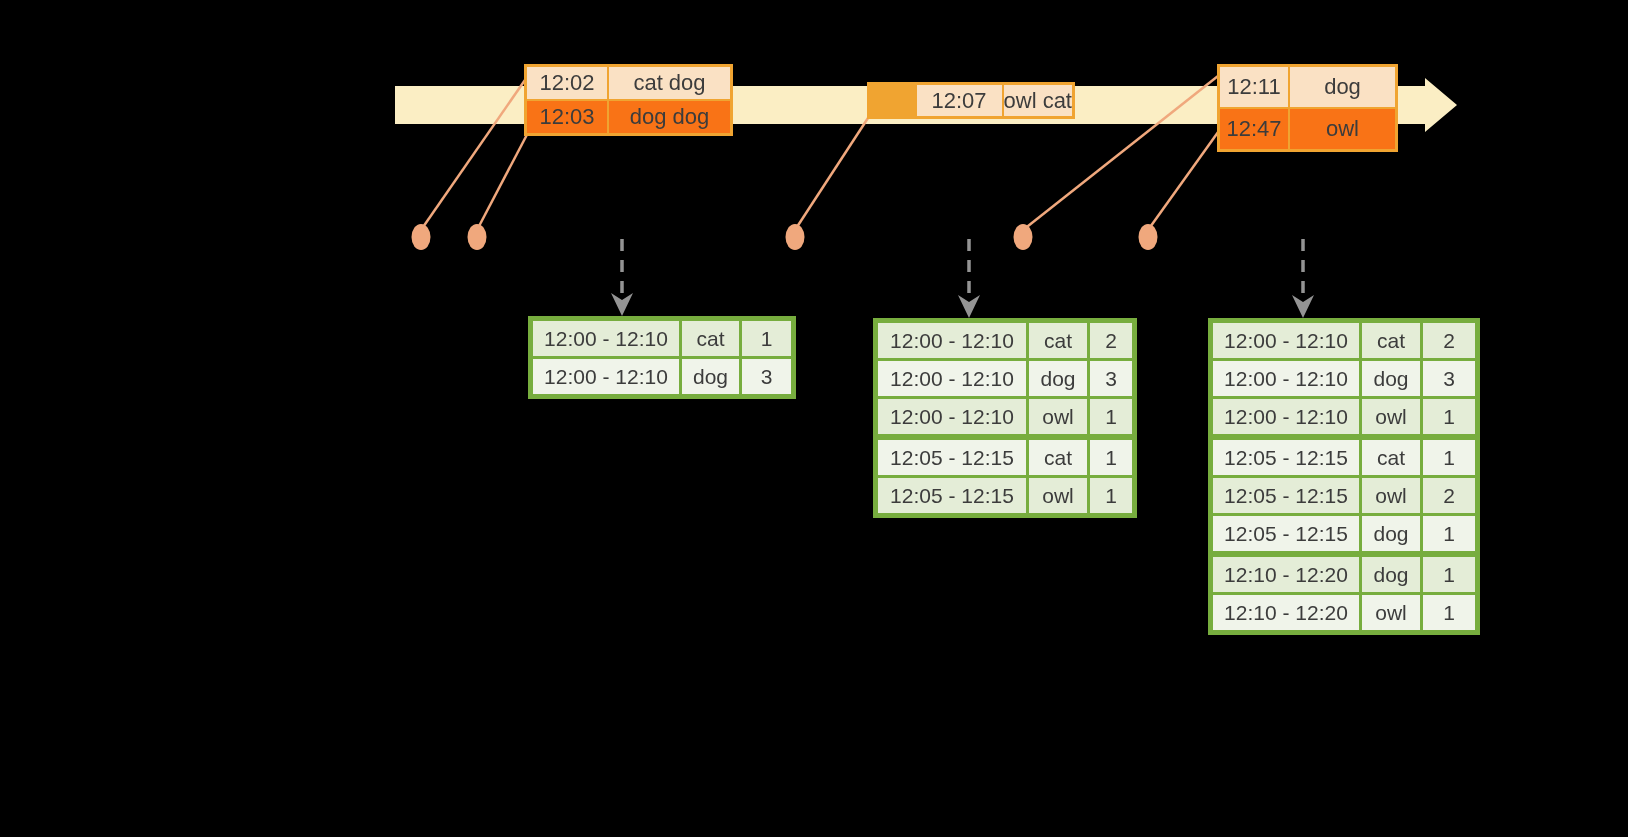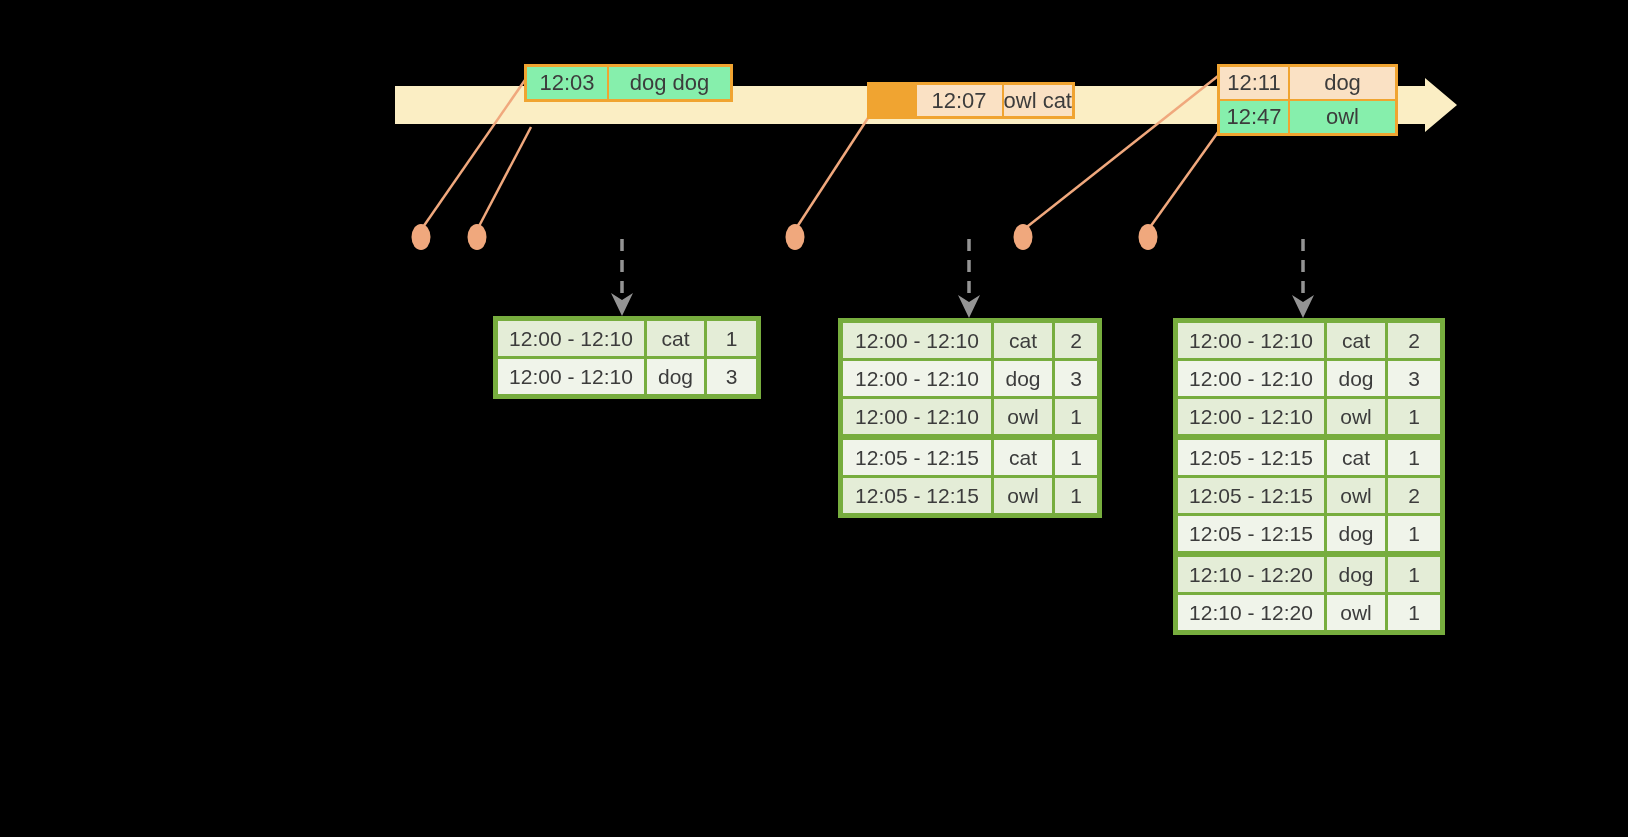--- a/index.html
+++ b/index.html
@@ -7,31 +7,31 @@
     position:relative;width:1628px;height:837px;background:#000;overflow:hidden;
     font-family:"Liberation Sans", sans-serif;color:#3c3c3c;
   }
   #overlay{position:absolute;left:0;top:0;width:1628px;height:837px;}
 
   
   .etable{position:absolute;background:#f0a431;padding:3px;display:flex;flex-direction:column;row-gap:2px;}
   .etable .erow{display:grid;column-gap:2px;background:#f0a431;}
   .etable .cell{display:flex;align-items:center;justify-content:center;font-size:22px;color:#3c3c3c;}
   .fill-peach{background:#fae1c4;}
-  .fill-cream{background:#86efac;}
+  .fill-cream{background:#f97316;}
 
   #etable-1{left:524px;top:64px;width:203px;}
   #etable-1 .erow{grid-template-columns:80px 1fr;height:32px;}
   #etable-2{left:867px;top:82px;width:202px;align-items:flex-end;}
   #etable-2 .erow{grid-template-columns:85px 1fr;height:31px;}
   #etable-3{left:1217px;top:64px;width:175px;}
-  #etable-3 .erow{grid-template-columns:68px 1fr;height:32px;}
+  #etable-3 .erow{grid-template-columns:68px 1fr;height:40px;}
 
   
-  .gtable{position:absolute;background:#77ad3e;padding:5px;display:flex;flex-direction:column;row-gap:3px;}
+  .gtable{position:absolute;background:#77ad3e;padding:5px;display:flex;flex-direction:column;row-gap:3px;margin-left:35px;}
   .gtable .grow{display:grid;column-gap:3px;background:#77ad3e;height:35px;}
   .gtable .cell{display:flex;align-items:center;justify-content:center;font-size:21px;color:#3c3c3c;}
   .grow.group-end{margin-bottom:3px;}
   .row-dark .cell{background:#e4edd7;}
   .row-light .cell{background:#f0f4ea;}
 
   #gtable-1{left:493px;top:316px;width:258px;}
   #gtable-1 .grow{grid-template-columns:146px 57px 1fr;}
   #gtable-2{left:838px;top:318px;width:254px;}
   #gtable-2 .grow{grid-template-columns:148px 58px 1fr;}
@@ -63,20 +63,24 @@
     <polygon points="611,293 622,300 633,293 622,316" fill="#949494"></polygon>
 
     <line x1="969" y1="239" x2="969" y2="296" stroke-width="3.5" stroke-dasharray="12 9" stroke="#949494"></line>
     <polygon points="958,295 969,302 980,295 969,318" fill="#949494"></polygon>
 
     <line x1="1303" y1="239" x2="1303" y2="296" stroke-width="3.5" stroke-dasharray="12 9" stroke="#949494"></line>
     <polygon points="1292,295 1303,302 1314,295 1303,318" fill="#949494"></polygon>
   </svg>
 
   <div class="etable" id="etable-1">
+    <div class="erow">
+      <div class="cell fill-peach">12:02</div>
+      <div class="cell fill-peach">cat dog</div>
+    </div>
     <div class="erow">
       <div class="cell fill-cream">12:03</div>
       <div class="cell fill-cream">dog dog</div>
     </div>
   </div>
 
   <div class="etable" id="etable-2">
     <div class="erow">
       <div class="cell fill-peach">12:07</div>
       <div class="cell fill-peach">owl cat</div>

